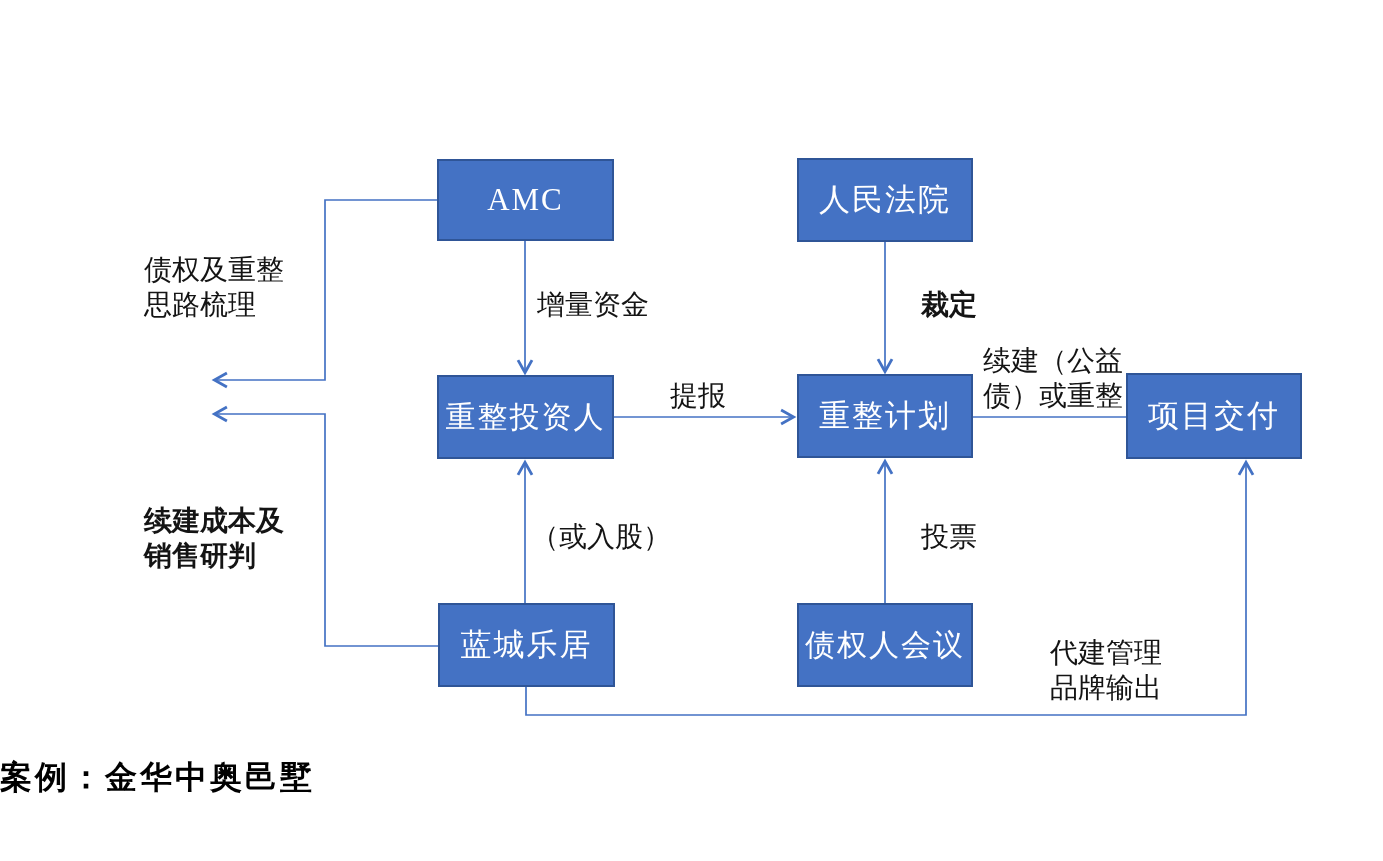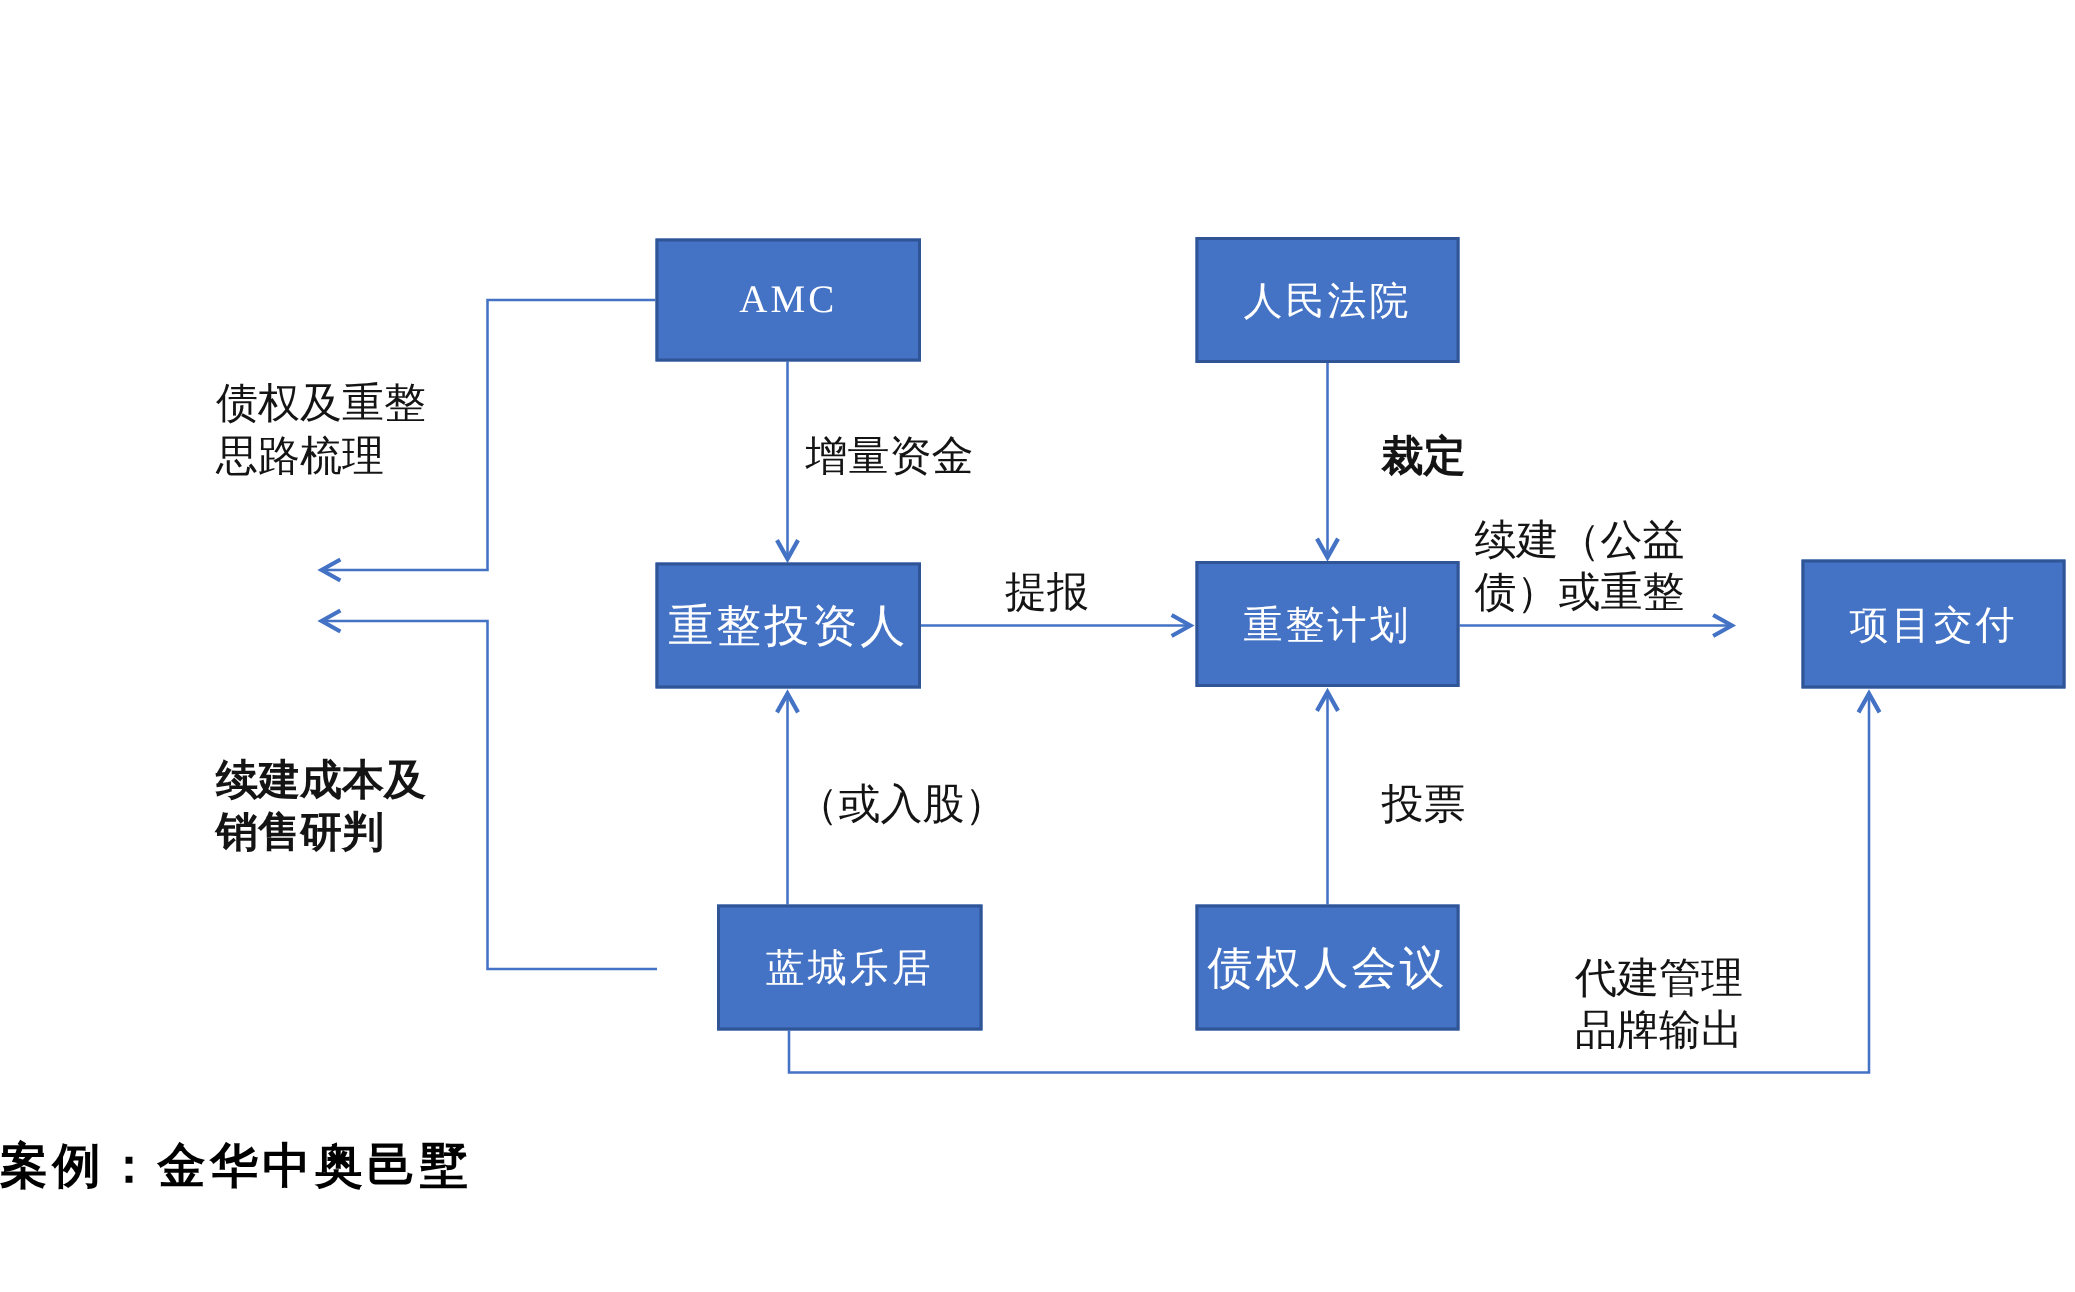--- a/index.html
+++ b/index.html
@@ -9,21 +9,21 @@
   }
   .stage{position:absolute;left:0;top:0;width:1383px;height:861px;}
   svg.wires{position:absolute;left:0;top:0;width:1383px;height:861px;}
   .node{
     position:absolute;
     background:#4472C4;
     border:2px solid #2F5597;
     box-sizing:border-box;
     color:#ffffff;
     display:flex;align-items:center;justify-content:center;
-    font-size:26px;letter-spacing:2px;
+    font-size:31px;letter-spacing:2px;
     text-align:center;
   }
   .edge-label{
     position:absolute;
     color:#141414;
     font-size:28px;
     line-height:35px;
     white-space:pre-line;
   }
   .caption{
@@ -67,25 +67,25 @@
 
 
   <div class="node" style="left:437px;top:375px;width:177px;height:84px;font-size:30px;">
     <span>重整投资人</span>
   </div>
 
   <div class="node" style="left:797px;top:374px;width:176px;height:84px;">
     <span>重整计划</span>
   </div>
 
-  <div class="node" style="left:1201px;top:373px;width:176px;height:86px;">
+  <div class="node" style="left:1126px;top:373px;width:176px;height:86px;">
     <span>项目交付</span>
   </div>
 
-  <div class="node" style="left:438px;top:603px;width:177px;height:84px;margin-left:40px;">
+  <div class="node" style="left:438px;top:603px;width:177px;height:84px;">
     <span>蓝城乐居</span>
   </div>
 
   <div class="node" style="left:797px;top:603px;width:176px;height:84px;font-size:30px;">
     <span>债权人会议</span>
   </div>
 
   <div class="edge-label" style="left:144px;top:252px;">债权及重整
 思路梳理</div>
 

